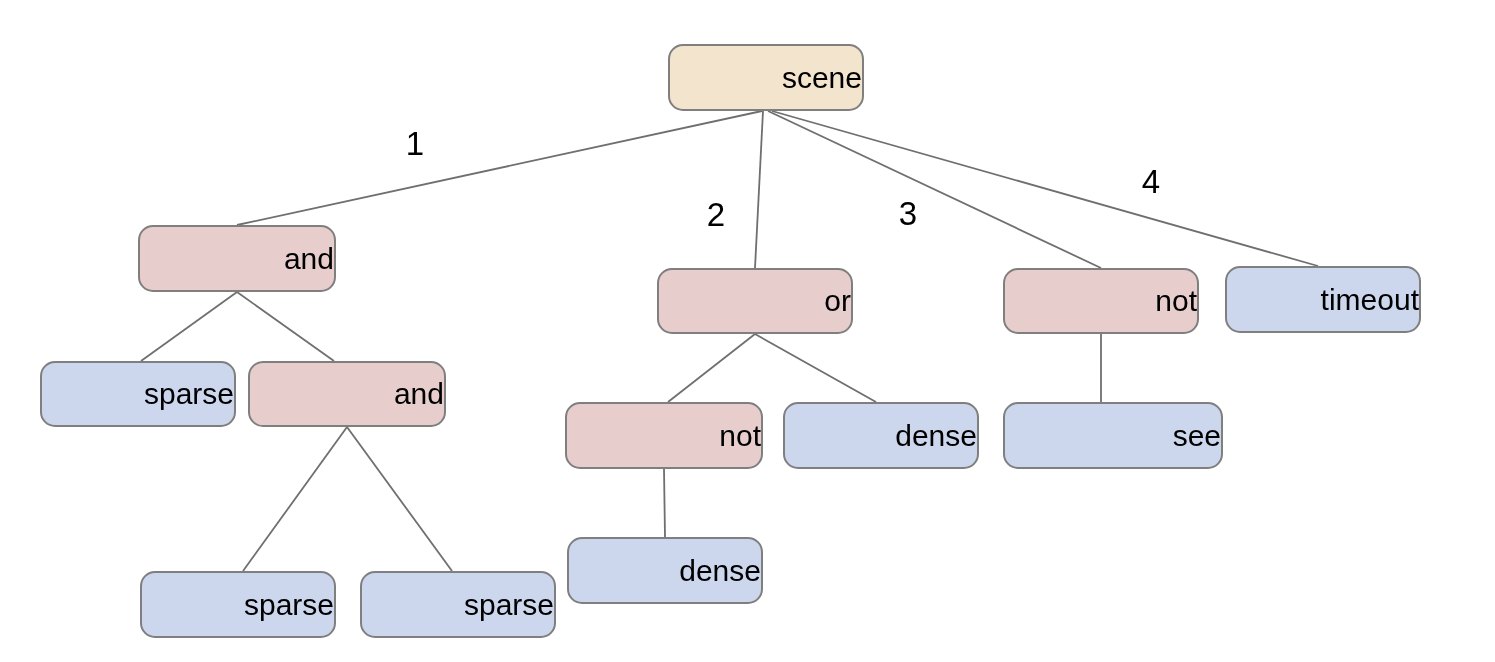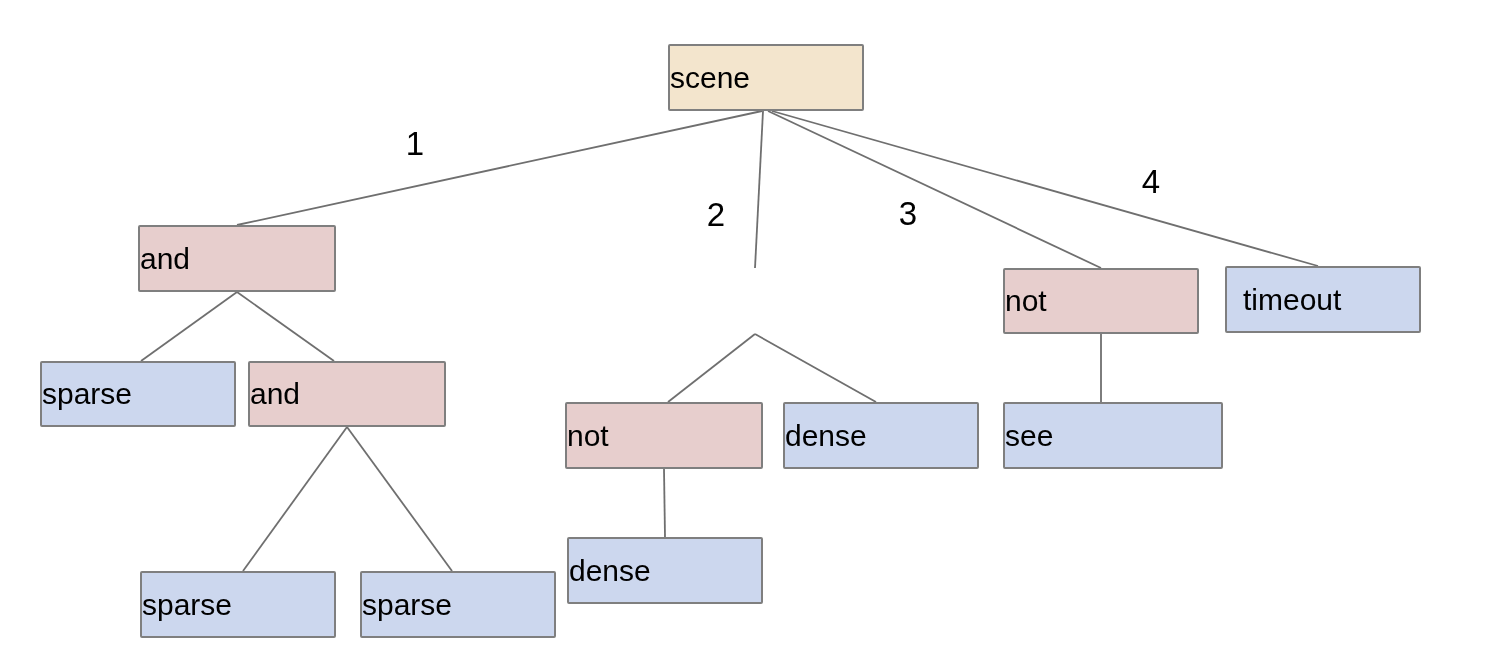--- a/index.html
+++ b/index.html
@@ -18,24 +18,24 @@
   }
   .edge {
     stroke: var(--edge-line, #6f6f6f);
     stroke-width: 1.8;
     fill: none;
   }
   .node {
     position: absolute;
     box-sizing: border-box;
     border: 2px solid var(--node-border, #7f7f7f);
-    border-radius: 2px;
+    border-radius: 15px;
     display: flex;
     align-items: center;
-    justify-content: flex-start;
+    justify-content: flex-end;
     font-size: 30px;
     color: var(--text, #000000);
     line-height: 1;
   }
   .kind-root     { background: var(--root-fill, #f3e5cd); }
   .kind-operator { background: var(--operator-fill, #e7cecd); }
   .kind-leaf     { background: var(--leaf-fill, #ccd7ee); }
   .edge-label {
     position: absolute;
     font-size: 33px;
@@ -65,20 +65,23 @@
   </svg>
 
   <div class="node kind-root" style="left:668px; top:44px; width:196px; height:67px;">
     <span>scene</span>
   </div>
 
   <div class="node kind-operator" style="left:138px; top:225px; width:198px; height:67px;">
     <span>and</span>
   </div>
 
+  <div class="node kind-operator" style="left:657px; top:268px; width:196px; height:66px;">
+    <span>or</span>
+  </div>
 
   <div class="node kind-operator" style="left:1003px; top:268px; width:196px; height:66px;">
     <span>not</span>
   </div>
 
   <div class="node kind-leaf" style="left:1225px; top:266px; width:196px; height:67px;padding-left:16px;">
     <span>timeout</span>
   </div>
 
   <div class="node kind-leaf" style="left:40px; top:361px; width:196px; height:66px;">

